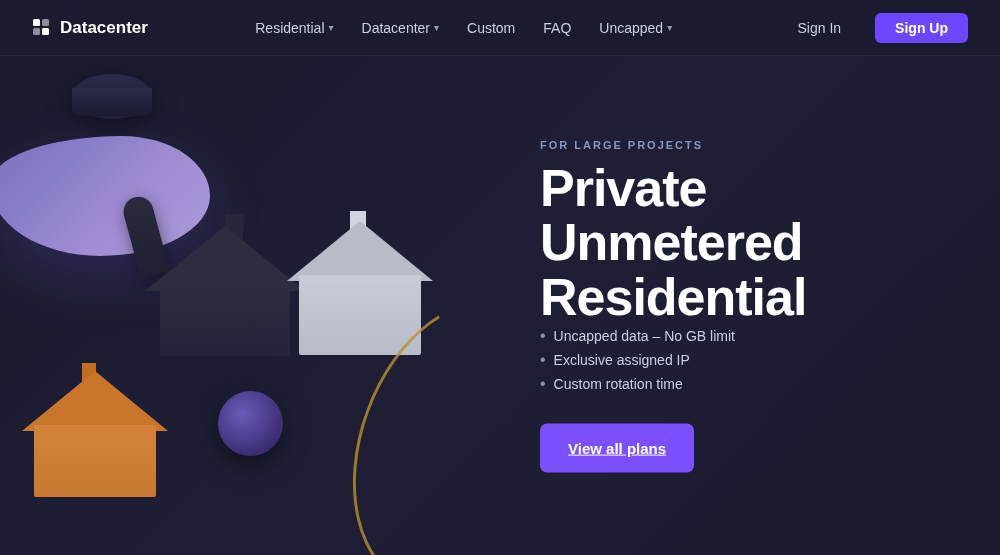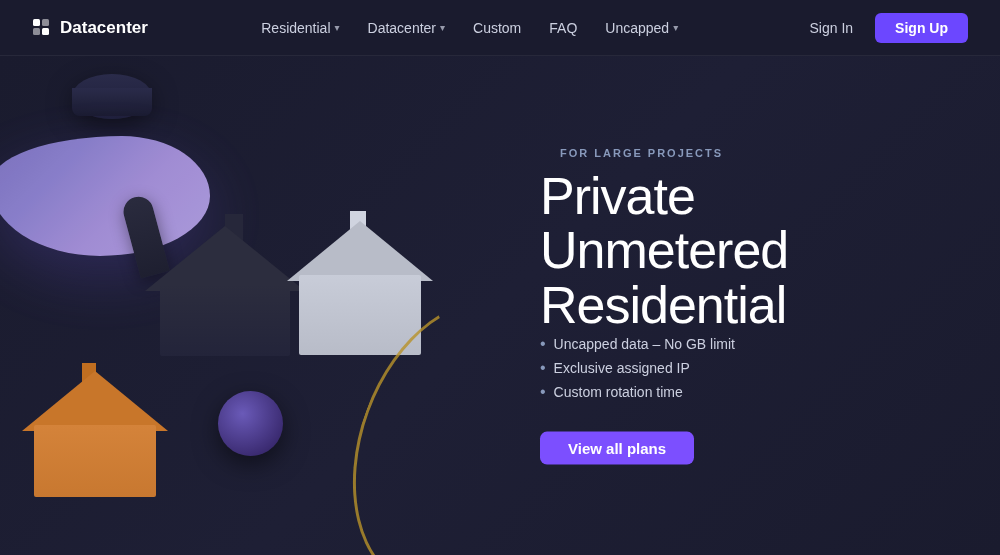--- a/index.html
+++ b/index.html
@@ -56,21 +56,21 @@
       border-radius: 4px;
       white-space: nowrap;
     }
     .nav-link .chevron {
       font-size: 10px;
       opacity: 0.7;
     }
     .nav-actions {
       display: flex;
       align-items: flex-start;
-      gap: 4px;
+      gap: 16px;
     }
     .btn-signin {
       padding: 7px 18px;
       font-size: 14px;
       color: #ccd0e0;
       cursor: pointer;
       background: none;
       border: none;
       font-family: inherit;
     }
@@ -296,25 +296,24 @@
       transform: translateY(-50%);
       width: 420px;
     }
     .hero-label {
       font-size: 11px;
       font-weight: 600;
       letter-spacing: 2px;
       color: #8899bb;
       text-transform: uppercase;
       margin-bottom: 10px;
-      margin-left: 20px;
     }
     .hero-title {
       font-size: 52px;
-      font-weight: 400;
+      font-weight: 700;
       line-height: 1.05;
       color: #fff;
       letter-spacing: -1px;
     }
     .hero-features {
       list-style: none;
       margin-bottom: 28px;
     }
     .hero-features li {
       font-size: 14px;
@@ -324,29 +323,30 @@
       align-items: center;
       gap: 8px;
     }
     .hero-features li::before {
       content: '•';
       color: #8899bb;
       font-size: 16px;
     }
     .btn-view-plans {
       display: inline-block;
-      padding: 8px 28px;
+      padding: 16px 28px;
       background: #7c4fff;
       color: #fff;
       font-size: 15px;
       font-weight: 600;
       border: none;
       border-radius: 7px;
       cursor: pointer;
       font-family: inherit;
+      text-decoration: underline;
     }
   </style>
 </head>
 <body>
 
 <nav class="navbar">
   <div class="nav-logo">
     <span class="nav-logo-icon">
       <svg width="18" height="18" viewBox="0 0 18 18" fill="none">
         <rect x="0" y="0" width="7" height="7" rx="1.5" fill="#fff"></rect>

